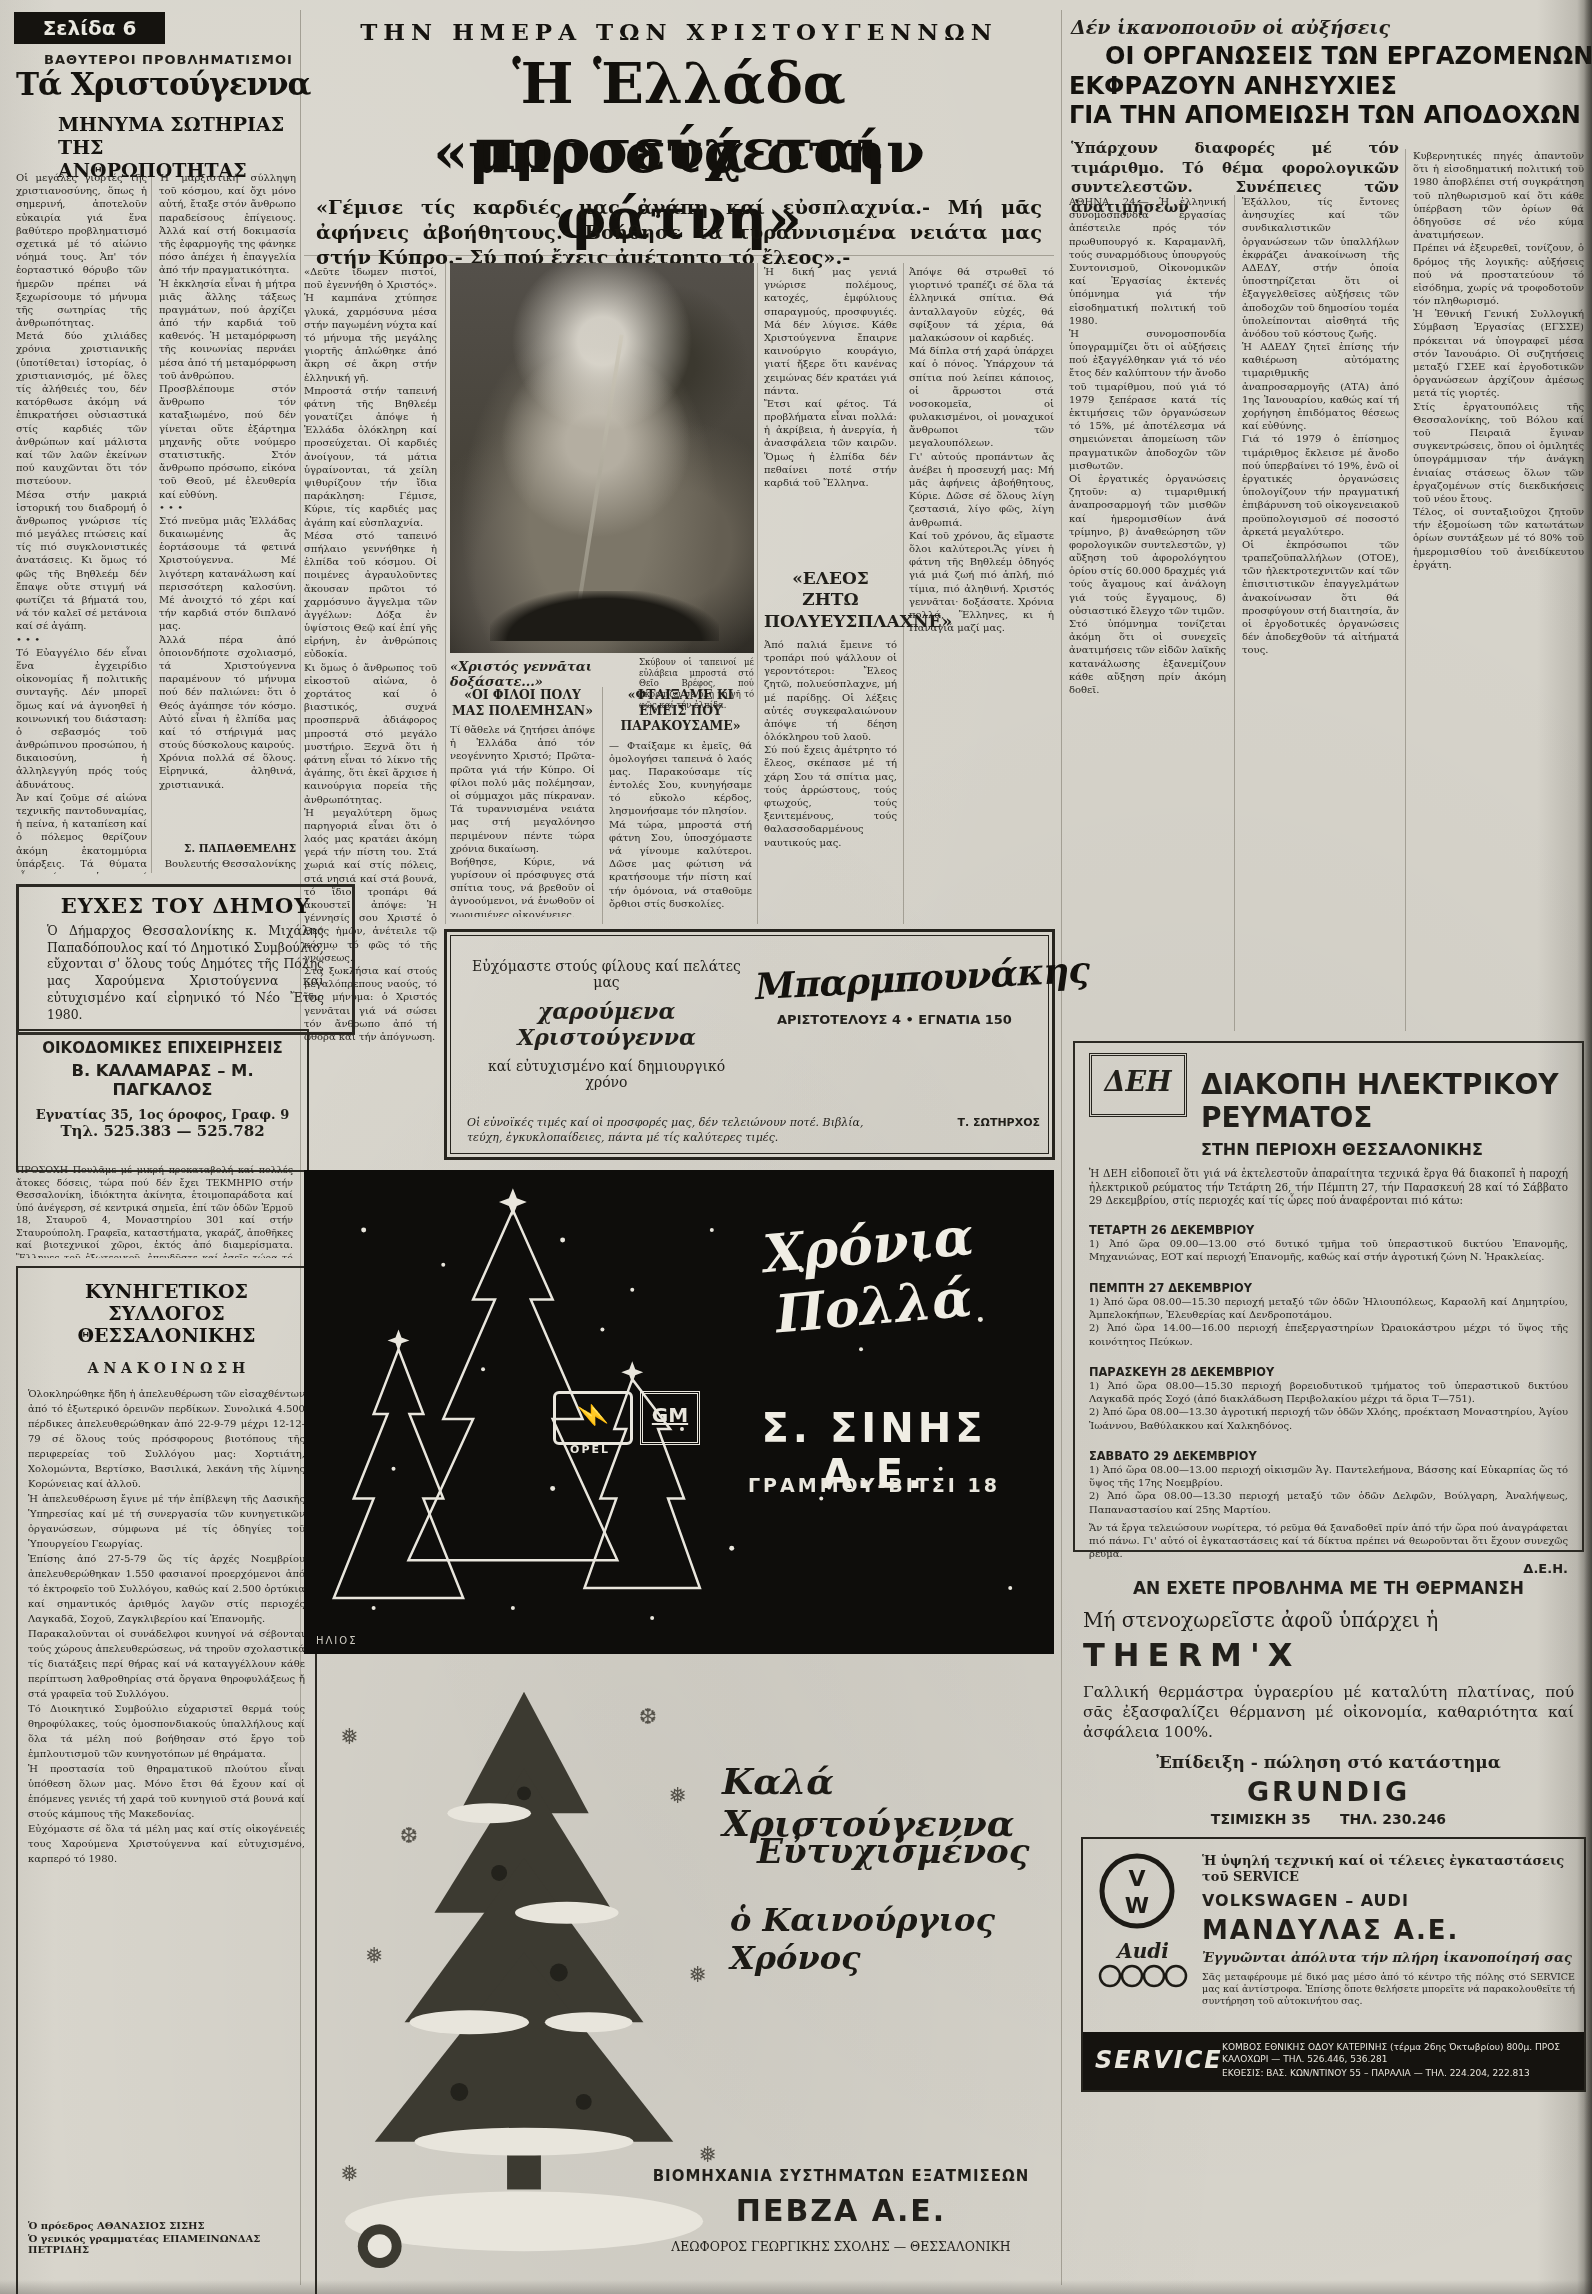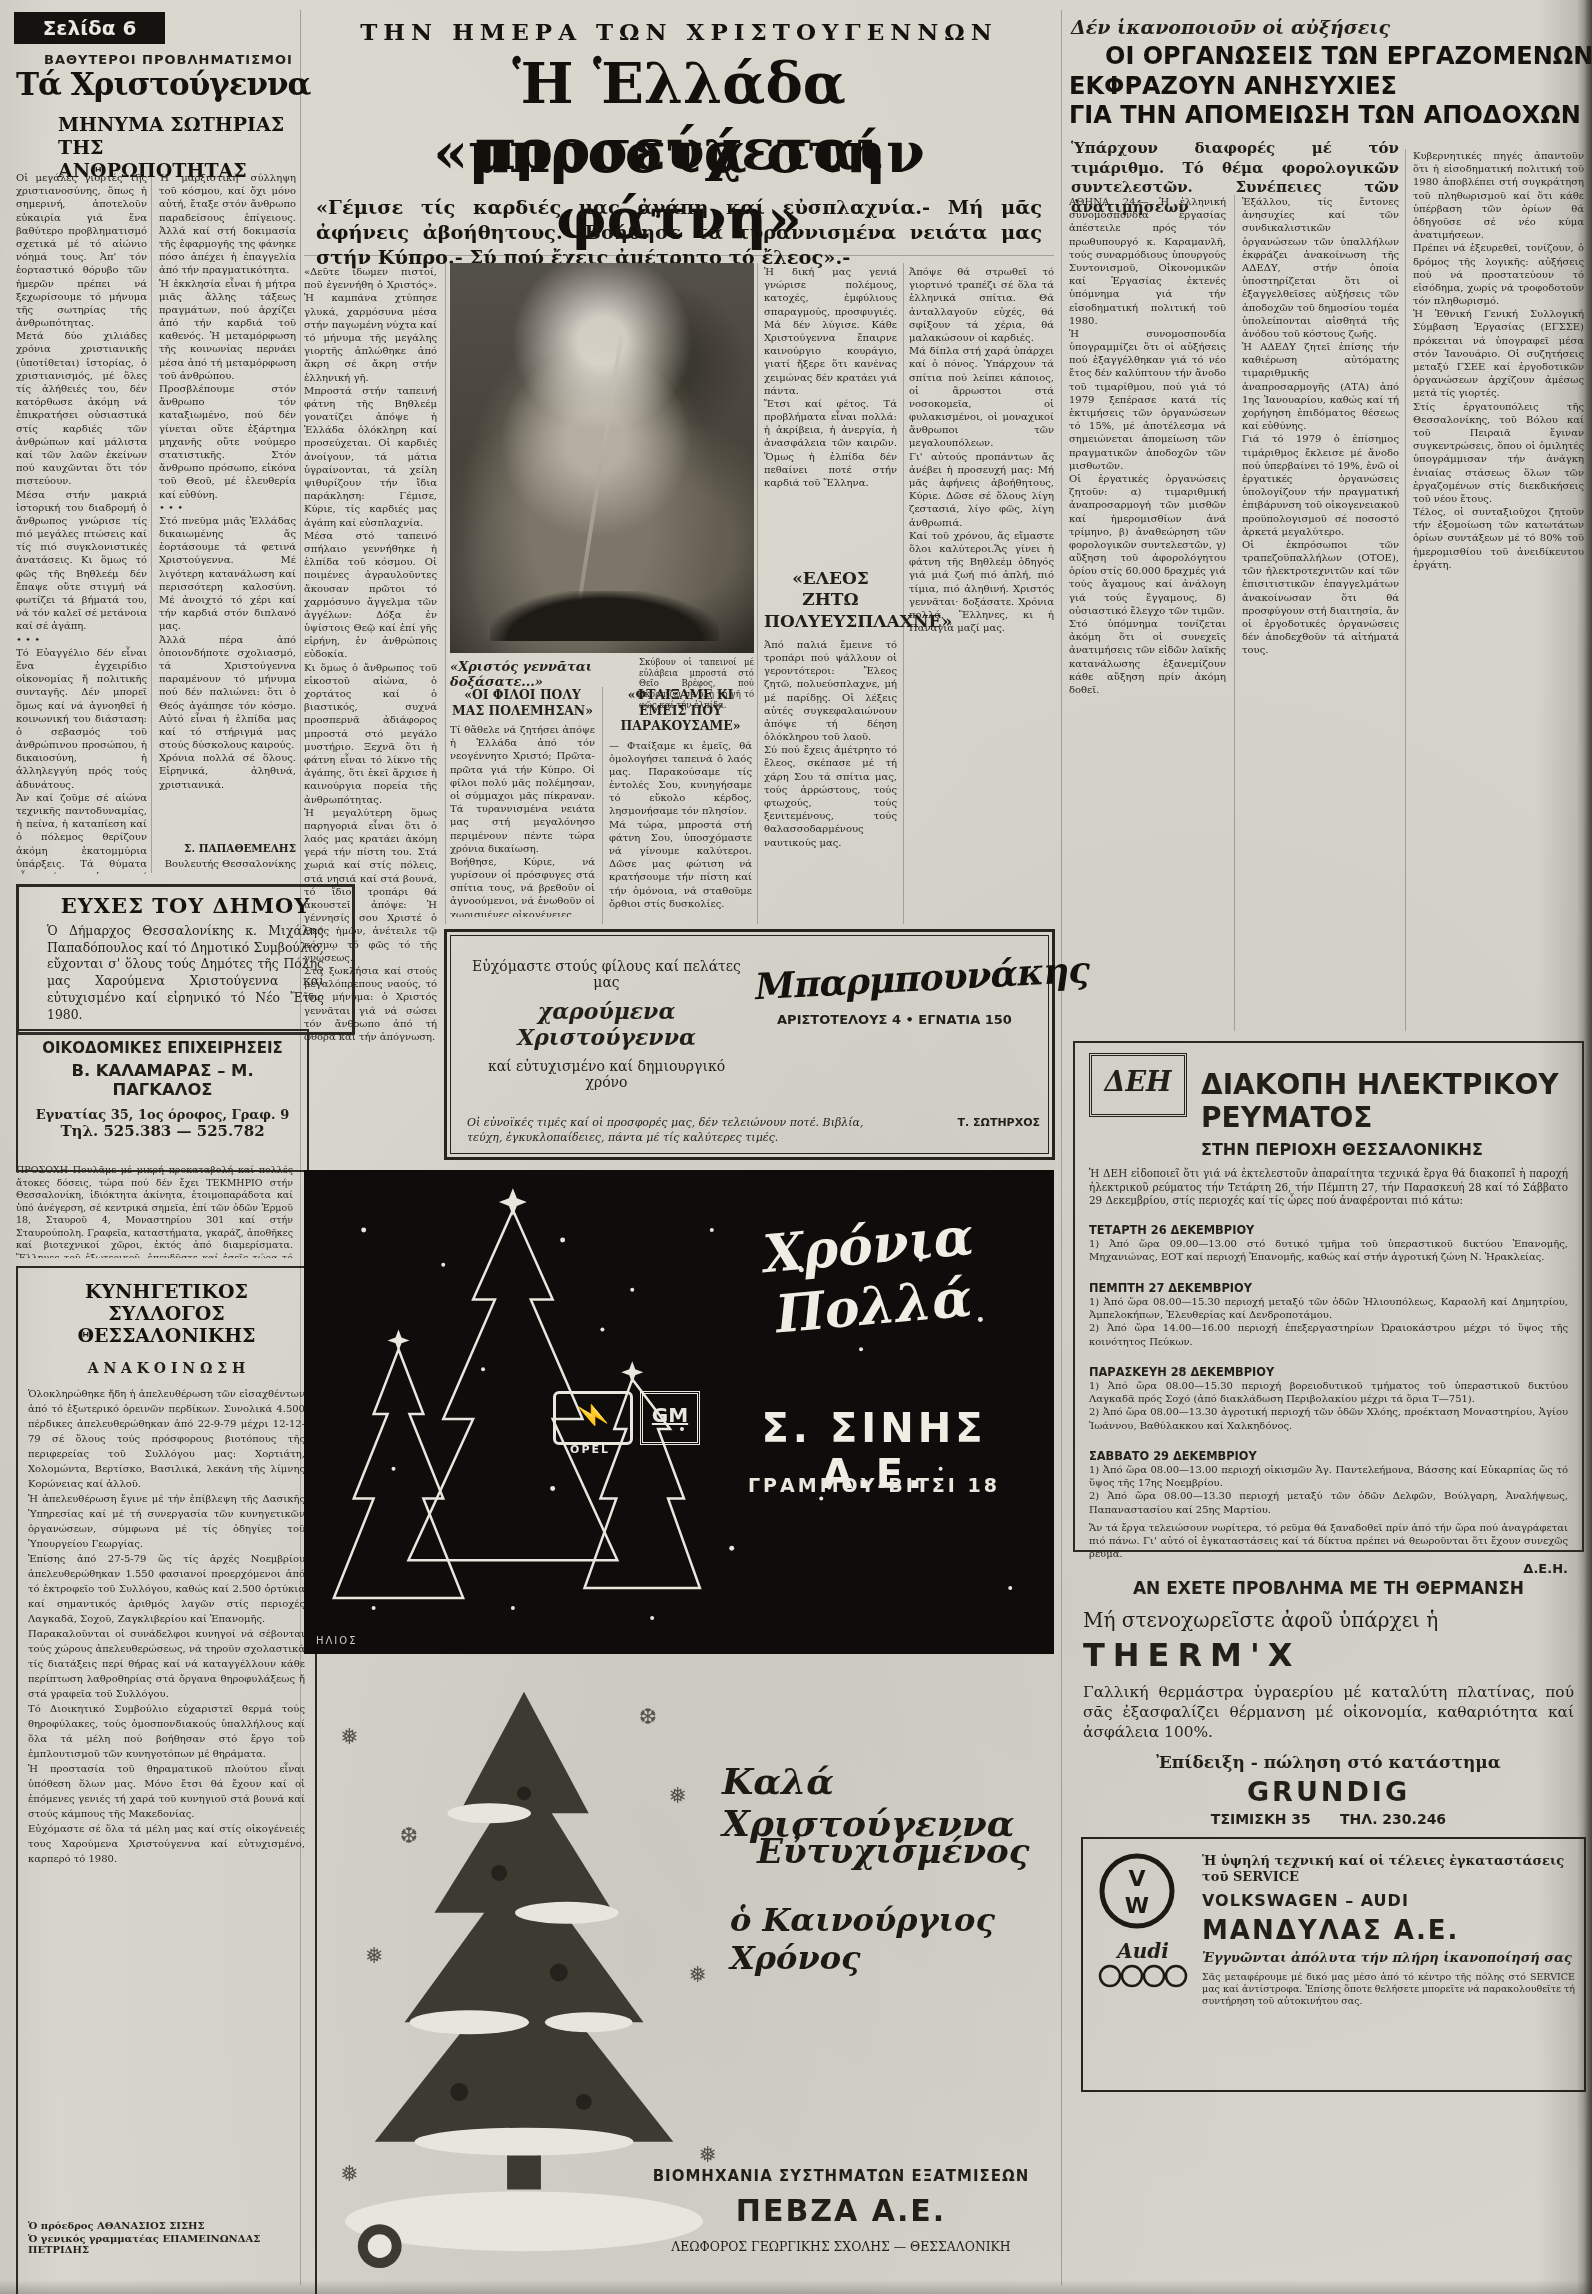--- a/index.html
+++ b/index.html
@@ -342,19 +342,24 @@
         </g>
       </svg>
     </div>
     <div class="abs" style="left:119px;top:14px;width:373px;">
       <div class="serif b" style="font-size:13px;line-height:1.25;">Ἡ ὑψηλή τεχνική καί οἱ τέλειες ἐγκαταστάσεις τοῦ SERVICE</div>
       <div class="sans b" style="font-size:16px;margin-top:5px;letter-spacing:1px;">VOLKSWAGEN – AUDI</div>
       <div class="sans b" style="font-size:26px;margin-top:5px;letter-spacing:2px;">ΜΑΝΔΥΛΑΣ Α.Ε.</div>
       <div class="serif b i" style="font-size:13px;margin-top:5px;">Ἐγγυῶνται ἀπόλυτα τήν πλήρη ἱκανοποίησή σας</div>
       <div class="serif" style="font-size:9.5px;line-height:1.3;margin-top:6px;text-align:justify;">Σᾶς μεταφέρουμε μέ δικό μας μέσο ἀπό τό κέντρο τῆς πόλης στό SERVICE μας καί ἀντίστροφα. Ἐπίσης ὅποτε θελήσετε μπορεῖτε νά παρακολουθεῖτε τή συντήρηση τοῦ αὐτοκινήτου σας.</div>
     </div>
+    <div class="abs" style="left:0;bottom:0;width:100%;height:58px;background:#15130f;color:#e9e6dd;">
+      <div class="abs sans b i" style="left:12px;top:14px;font-size:24px;letter-spacing:2px;">SERVICE</div>
+      <div class="abs sans" style="left:139px;top:10px;width:356px;font-size:9px;line-height:1.3;">ΚΟΜΒΟΣ ΕΘΝΙΚΗΣ ΟΔΟΥ ΚΑΤΕΡΙΝΗΣ (τέρμα 26ης Ὀκτωβρίου) 800μ. ΠΡΟΣ ΚΑΛΟΧΩΡΙ — ΤΗΛ. 526.446, 536.281</div>
+      <div class="abs sans" style="left:139px;top:36px;width:356px;font-size:9px;">ΕΚΘΕΣΙΣ: ΒΑΣ. ΚΩΝ/ΝΤΙΝΟΥ 55 – ΠΑΡΑΛΙΑ — ΤΗΛ. 224.204, 222.813</div>
+    </div>
   </div>
 
   <div class="abs" style="right:0;top:0;width:8px;height:2294px;background:linear-gradient(90deg,rgba(40,38,33,0) 0%,rgba(40,38,33,0.55) 100%);"></div>
   <div class="abs" style="left:0;bottom:0;width:100%;height:14px;background:linear-gradient(180deg,rgba(40,38,33,0) 0%,rgba(40,38,33,0.25) 100%);"></div>
 
 </div>
 
 
 </body></html>

